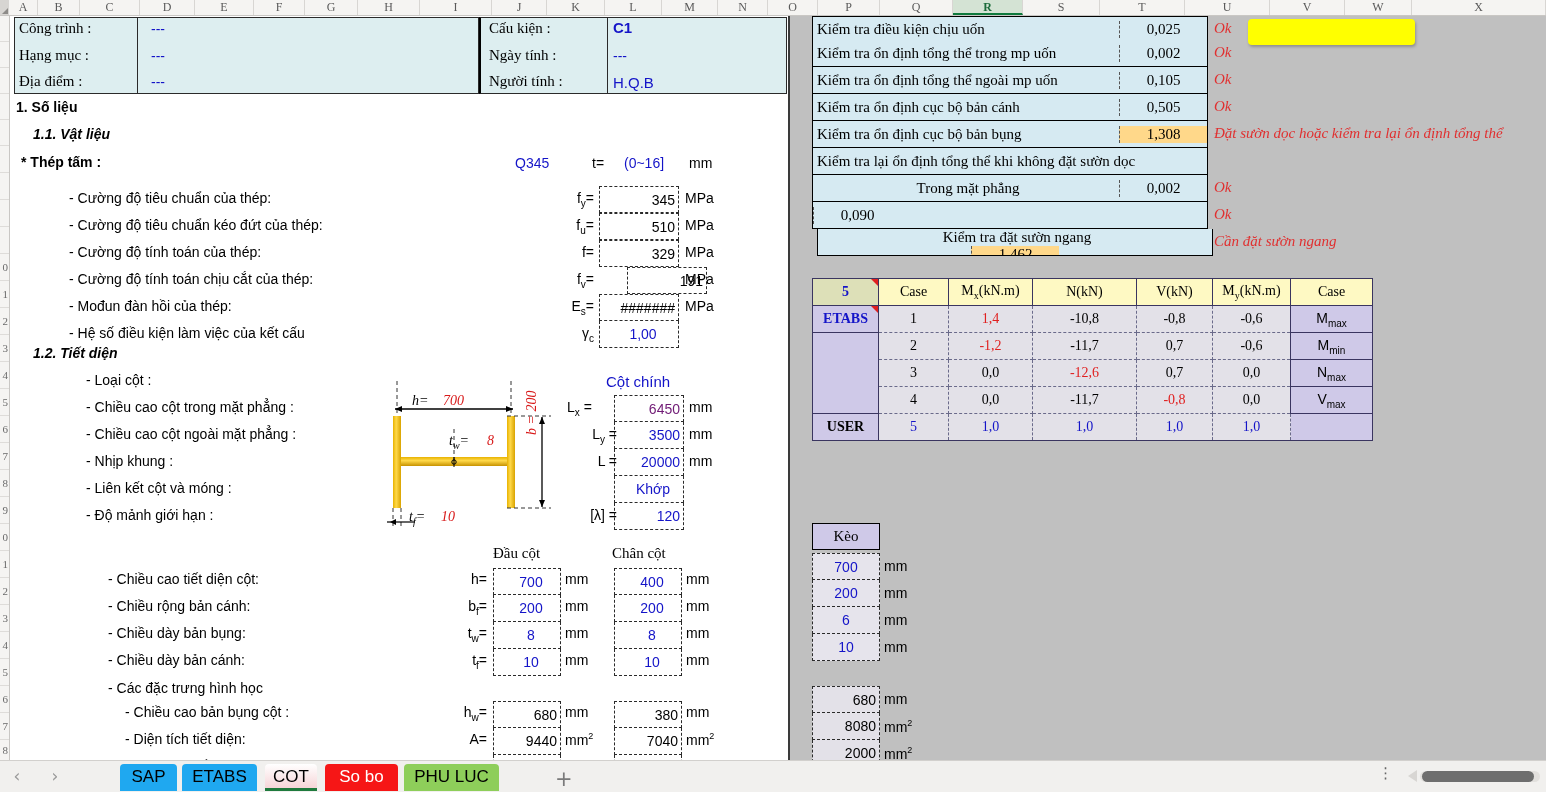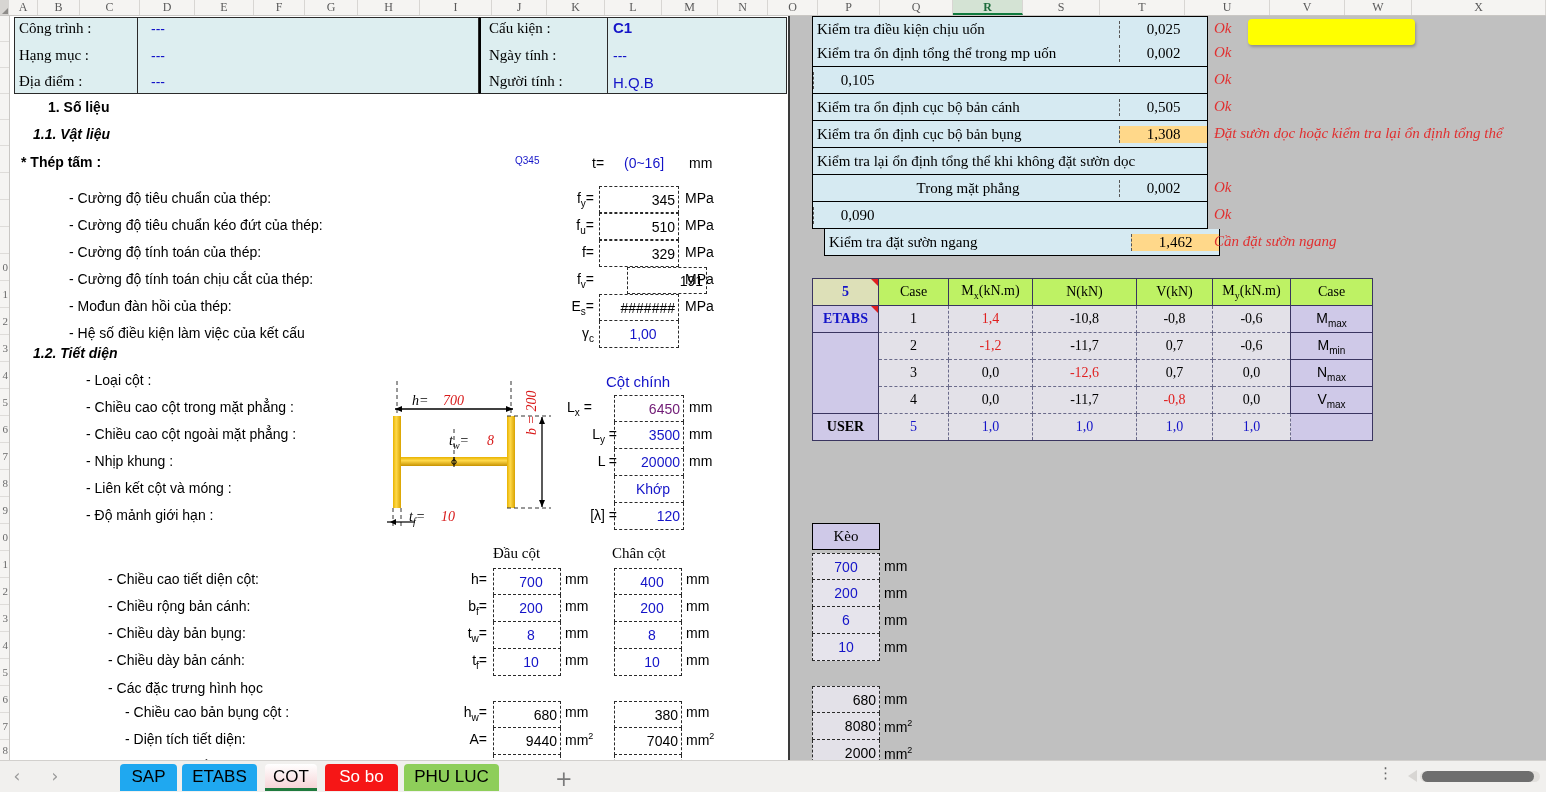--- a/index.html
+++ b/index.html
@@ -127,21 +127,21 @@
   #casetable{position:absolute;border:1px solid #3a3560;box-sizing:border-box;}
   #casetable td{
     border:1px dashed #6a6a8a;
     font-family:"Liberation Serif", serif;
     font-size:14px;
     text-align:center;
     padding:0;
     height:27px;
     box-sizing:border-box;
   }
-  #casetable td.hdr{background:#bef264;border:1px solid #3a3560;text-align:center;}
+  #casetable td.hdr{background:#fef9c3;border:1px solid #3a3560;text-align:center;}
   #casetable td.corner{background:#dde0b8;border:1px solid #3a3560;font-weight:bold;color:#1414c8;position:relative;}
   #casetable td.corner .flag{
     position:absolute;right:0;top:0;
     border-left:7px solid transparent;border-top:7px solid #e02020;
   }
   #casetable td.side{background:#cfc9e8;border:1px solid #3a3560;font-weight:bold;color:#1414c8;position:relative;font-family:"Liberation Serif",serif;}
   #casetable td.side.black{color:#000;}
   #casetable td.body{background:#e3e1e8;}
   #casetable td.lastcol{background:#cfc9e8;border:1px solid #3a3560;}
   #casetable td.empty{background:#cfc9e8;border:none;}
@@ -289,24 +289,24 @@
   <div class="infoval" style="left:142px;top:33px;">---</div>
   <div class="infoval" style="left:142px;top:59px;">---</div>
 
   <div class="infolbl" style="left:480px;top:5px;">Cấu kiện :</div>
   <div class="infolbl" style="left:480px;top:32px;">Ngày tính :</div>
   <div class="infolbl" style="left:480px;top:58px;">Người tính :</div>
   <div class="infoval bold" style="left:604px;top:4px;font-size:15px;">C1</div>
   <div class="infoval" style="left:604px;top:33px;">---</div>
   <div class="infoval" style="left:604px;top:59px;font-size:15px;">H.Q.B</div>
 
-  <div class="t bold" style="left:7px;top:84px;font-size:14px;margin-left:32px;">1. Số liệu</div>
+  <div class="t bold" style="left:7px;top:84px;font-size:14px;">1. Số liệu</div>
   <div class="t bold ital" style="left:24px;top:111px;font-size:14px;">1.1. Vật liệu</div>
   <div class="t bold" style="left:12px;top:139px;font-size:14px;">* Thép tấm :</div>
-  <div class="t blue" style="left:506px;top:140px;font-size:10px;">Q345</div>
+  <div class="t blue" style="left:506px;top:140px;font-size:14px;">Q345</div>
   <div class="t" style="left:583px;top:140px;font-size:14px;">t=</div>
   <div class="t blue" style="left:615px;top:140px;font-size:14px;">(0~16]</div>
   <div class="t" style="left:680px;top:140px;font-size:14px;">mm</div>
 
   <div id="matrows">
       <div class="t" style="left:60px;top:175px;font-size:14px;">- Cường độ tiêu chuẩn của thép:</div>
       <div class="t" style="left:540px;top:175px;font-size:14px;text-align:right;width:45px;"><span>f</span><span class="sub">y</span><span>=</span></div>
       <div class="dcell r" style="left:590px;top:171px;width:80px;height:27px;">345</div>
       <div class="t" style="left:676px;top:175px;font-size:14px;">MPa</div>
       <div class="t" style="left:60px;top:202px;font-size:14px;">- Cường độ tiêu chuẩn kéo đứt của thép:</div>
@@ -468,20 +468,21 @@
         <div class="lbl">Kiểm tra điều kiện chịu uốn</div>
         <div class="val">0,025</div>
       </div>
       <div class="okmark" style="left:424px;top:5px;">Ok</div>
       <div class="ckrow" style="left:22px;top:25px;width:396px;height:27px;border-top:none;">
         <div class="lbl">Kiểm tra ổn định tổng thể trong mp uốn</div>
         <div class="val">0,002</div>
       </div>
       <div class="okmark" style="left:424px;top:29px;">Ok</div>
       <div class="ckrow" style="left:22px;top:52px;width:396px;height:27px;border-top:none;">
+        <div class="lbl">Kiểm tra ổn định tổng thể ngoài mp uốn</div>
         <div class="val">0,105</div>
       </div>
       <div class="okmark" style="left:424px;top:56px;">Ok</div>
       <div class="ckrow" style="left:22px;top:79px;width:396px;height:27px;border-top:none;">
         <div class="lbl">Kiểm tra ổn định cục bộ bản cánh</div>
         <div class="val">0,505</div>
       </div>
       <div class="okmark" style="left:424px;top:83px;">Ok</div>
       <div class="ckrow" style="left:22px;top:106px;width:396px;height:27px;border-top:none;">
         <div class="lbl">Kiểm tra ổn định cục bộ bản bụng</div>
@@ -494,21 +495,21 @@
       </div>
       <div class="ckrow" style="left:22px;top:160px;width:396px;height:27px;border-top:none;">
         <div class="lbl" style="text-align:center;">Trong mặt phẳng</div>
         <div class="val">0,002</div>
       </div>
       <div class="okmark" style="left:424px;top:164px;">Ok</div>
       <div class="ckrow" style="left:22px;top:187px;width:396px;height:27px;border-top:none;">
         <div class="val">0,090</div>
       </div>
       <div class="okmark" style="left:424px;top:191px;">Ok</div>
-      <div class="ckrow" style="left:34px;top:214px;width:396px;height:27px;border-top:none;">
+      <div class="ckrow" style="left:27px;top:214px;width:396px;height:27px;border-top:none;flex-direction:column;">
         <div class="lbl">Kiểm tra đặt sườn ngang</div>
         <div class="val warn">1,462</div>
       </div>
       <div class="okmark" style="left:424px;top:218px;">Cần đặt sườn ngang</div>
     </div>
 
   <div id="yellowbox" style="left:458px;top:4px;width:167px;height:26px;"></div>
 
   <table id="casetable" style="left:22px;top:263px;border-collapse:collapse;">
     <tbody id="casebody">

